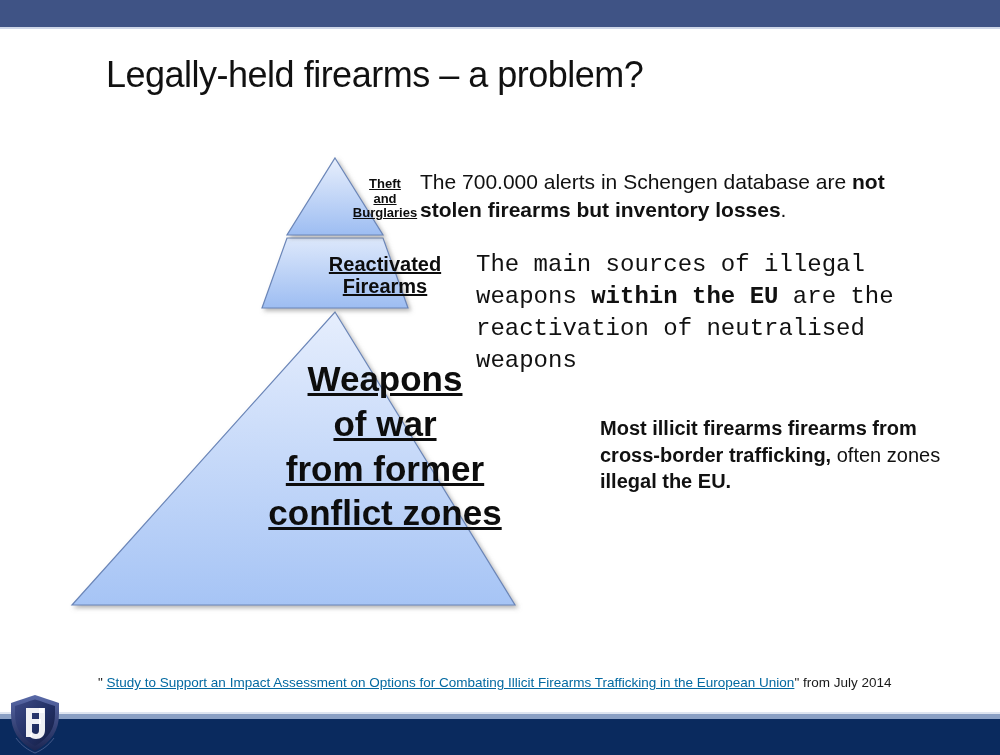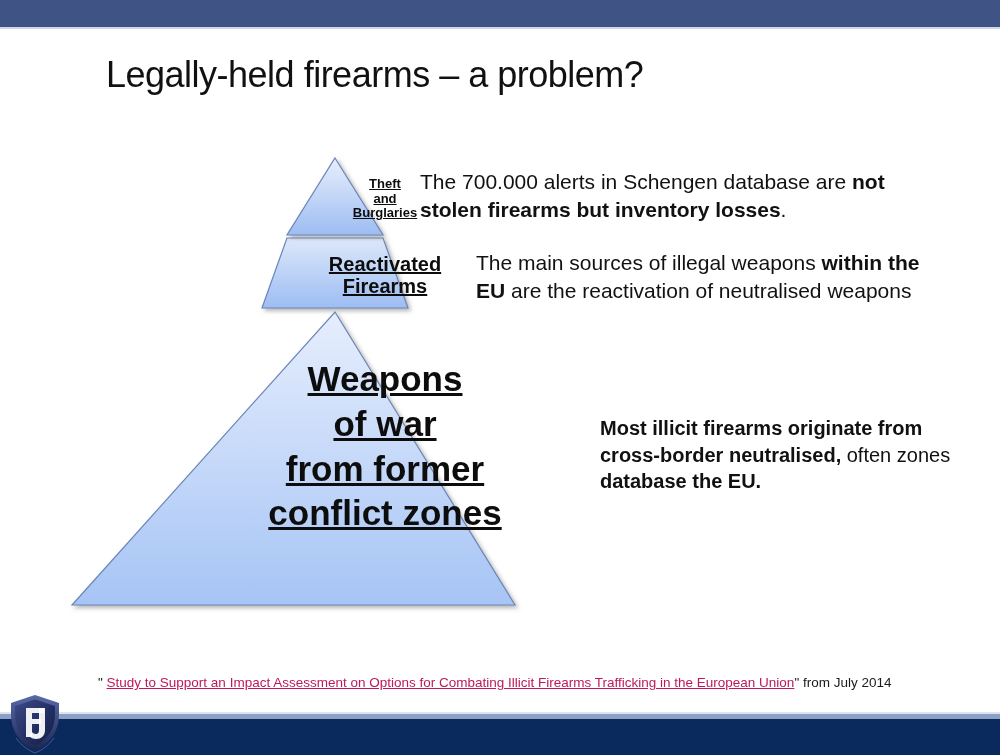--- a/index.html
+++ b/index.html
@@ -110,21 +110,22 @@
     line-height: 1.33;
   }
   #callout-0 {
     left: 420px; top: 168px;
     width: 500px;
     font-size: 21px;
   }
   #callout-1 {
     left: 476px; top: 249px;
     width: 460px;
-    font-size: 21px;
+    font-size: 24px;
+    font-family: Liberation Mono, monospace;
   }
   #callout-2 {
     left: 600px; top: 415px;
     width: 360px;
     font-size: 20px;
   }
   .callout b { font-weight: bold; }
 
   
   #footnote {
@@ -186,23 +187,23 @@
     <div class="tier-label" id="tier-label-1">Reactivated
 Firearms</div>
     <div class="tier-label" id="tier-label-2">Weapons
 of war
 from former
 conflict zones</div>
   </div>
 
   <div class="callout" id="callout-0"><span>The 700.000 alerts in Schengen database are </span><b>not stolen firearms but inventory losses</b><span>.</span></div>
   <div class="callout" id="callout-1"><span>The main sources of illegal weapons </span><b>within the EU</b><span> are the reactivation of neutralised weapons</span></div>
-  <div class="callout" id="callout-2"><b>Most illicit firearms originate from cross-border neutralised,</b><span> often zones </span><b>database the EU.</b></div>
-
-  <div id="footnote"><span>" </span><a id="footnote-link" href="#" style="color: #be185d; margin-top: 40px;">Study to Support an Impact Assessment on Options for Combating Illicit Firearms Trafficking in the European Union</a><span>" from July 2014</span></div>
+  <div class="callout" id="callout-2"><b>Most illicit firearms firearms from cross-border trafficking,</b><span> often zones </span><b>illegal the EU.</b></div>
+
+  <div id="footnote"><span>" </span><a id="footnote-link" href="#" style="color: #0369a1; margin-top: 40px;">Study to Support an Impact Assessment on Options for Combating Illicit Firearms Trafficking in the European Union</a><span>" from July 2014</span></div>
 
   <div id="logo">
     <svg width="58" height="61" viewBox="0 0 58 61">
       <defs>
         <linearGradient id="shieldGrad" x1="0" y1="0" x2="1" y2="1">
           <stop offset="0%" stop-color="#3d4a86"></stop>
           <stop offset="55%" stop-color="#212f63"></stop>
           <stop offset="100%" stop-color="#141d42"></stop>
         </linearGradient>
         <linearGradient id="ringGrad" x1="0" y1="0" x2="0" y2="1">

